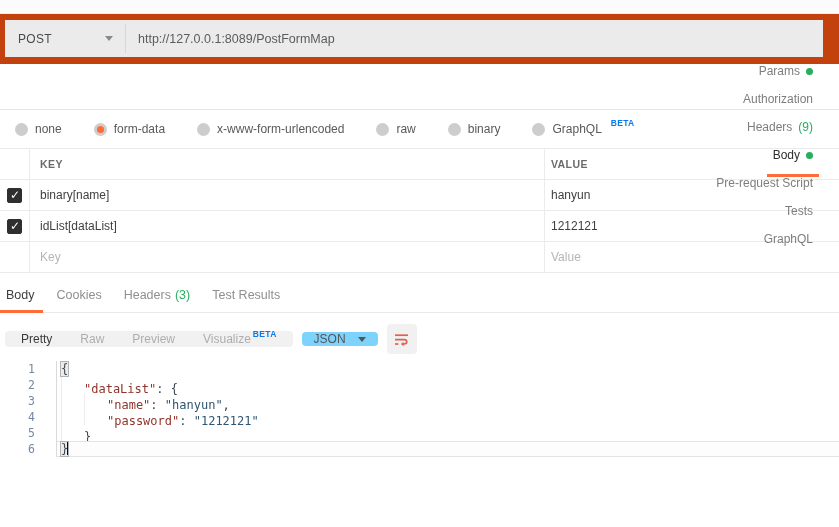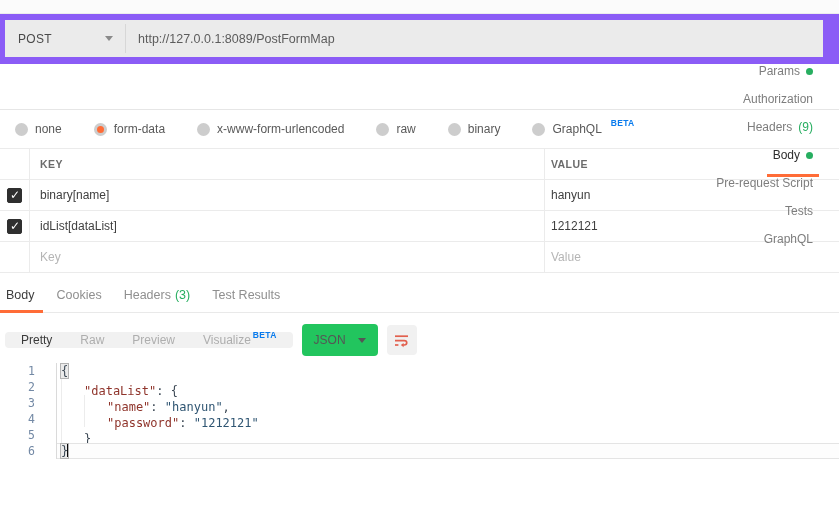--- a/index.html
+++ b/index.html
@@ -3,21 +3,21 @@
 <meta charset="utf-8">
 <style>
   * { margin:0; padding:0; box-sizing:border-box; }
   html,body { width:839px; height:527px; background:#fff; overflow:hidden;
     font-family:"Liberation Sans","DejaVu Sans",sans-serif; }
 
   
   .topstrip { height:14px; background:#fbfbfb; border-bottom:1px solid #ededed; }
 
   
-  .urlrow { background:#8b5cf6; padding:6px 16px 7px 5px; }
+  .urlrow { background:#c2410c; padding:6px 16px 7px 5px; }
   .urlbar { height:37px; background:#ebebeb; display:flex; align-items:stretch; }
   .method { width:120px; display:flex; align-items:center; justify-content:space-between;
     padding:0 12px 0 13px; cursor:pointer; }
   .method-label { font-size:12px; color:#4a4a4a; letter-spacing:.3px; }
   .caret-down { width:0; height:0; border-left:4.5px solid transparent;
     border-right:4.5px solid transparent; border-top:5px solid #8a8a8a; }
   .vdiv { width:1px; background:#d7d7d7; margin:4px 0; }
   .urltext { flex:1; display:flex; align-items:center; padding-left:12px;
     font-size:12.5px; color:#5c5c5c; }
 
@@ -69,21 +69,21 @@
   .resptab.active { color:#3c3c3c; }
   .resptab.active::after { content:''; position:absolute; left:-4px; right:-6px;
     bottom:-1px; height:3px; background:#ff6c37; }
 
   
   .toolbar { margin:11px 0 0 5px; display:flex; align-items:center; gap:9px; }
   .viewgroup { background:#f1f1f1; border-radius:4px; height:16px; display:flex;
     align-items:center; padding:0 16px; gap:28px; }
   .view { font-size:12px; color:#aeaeae; cursor:pointer; }
   .view.active { color:#3a3a3a; }
-  .jsonselect { background:#22c55e; border-radius:4px; height:32px; display:flex;
+  .jsonselect { background:#7dd3fc; border-radius:4px; height:14px; display:flex;
     align-items:center; gap:12px; padding:0 12px; cursor:pointer; }
   .jsonselect .lbl { font-size:12px; color:#555; }
   .jsonselect .caret-down { border-top-color:#555; border-left-width:4px; border-right-width:4px; }
   .wrapbtn { background:#f1f1f1; border-radius:4px; width:30px; height:30px;
     display:flex; align-items:center; justify-content:center; cursor:pointer; }
 
   
   .code { margin-top:7px; font-family:"DejaVu Sans Mono","Liberation Mono",monospace;
     font-size:12px; }
   .cline { display:flex; height:16px; line-height:16px; }

